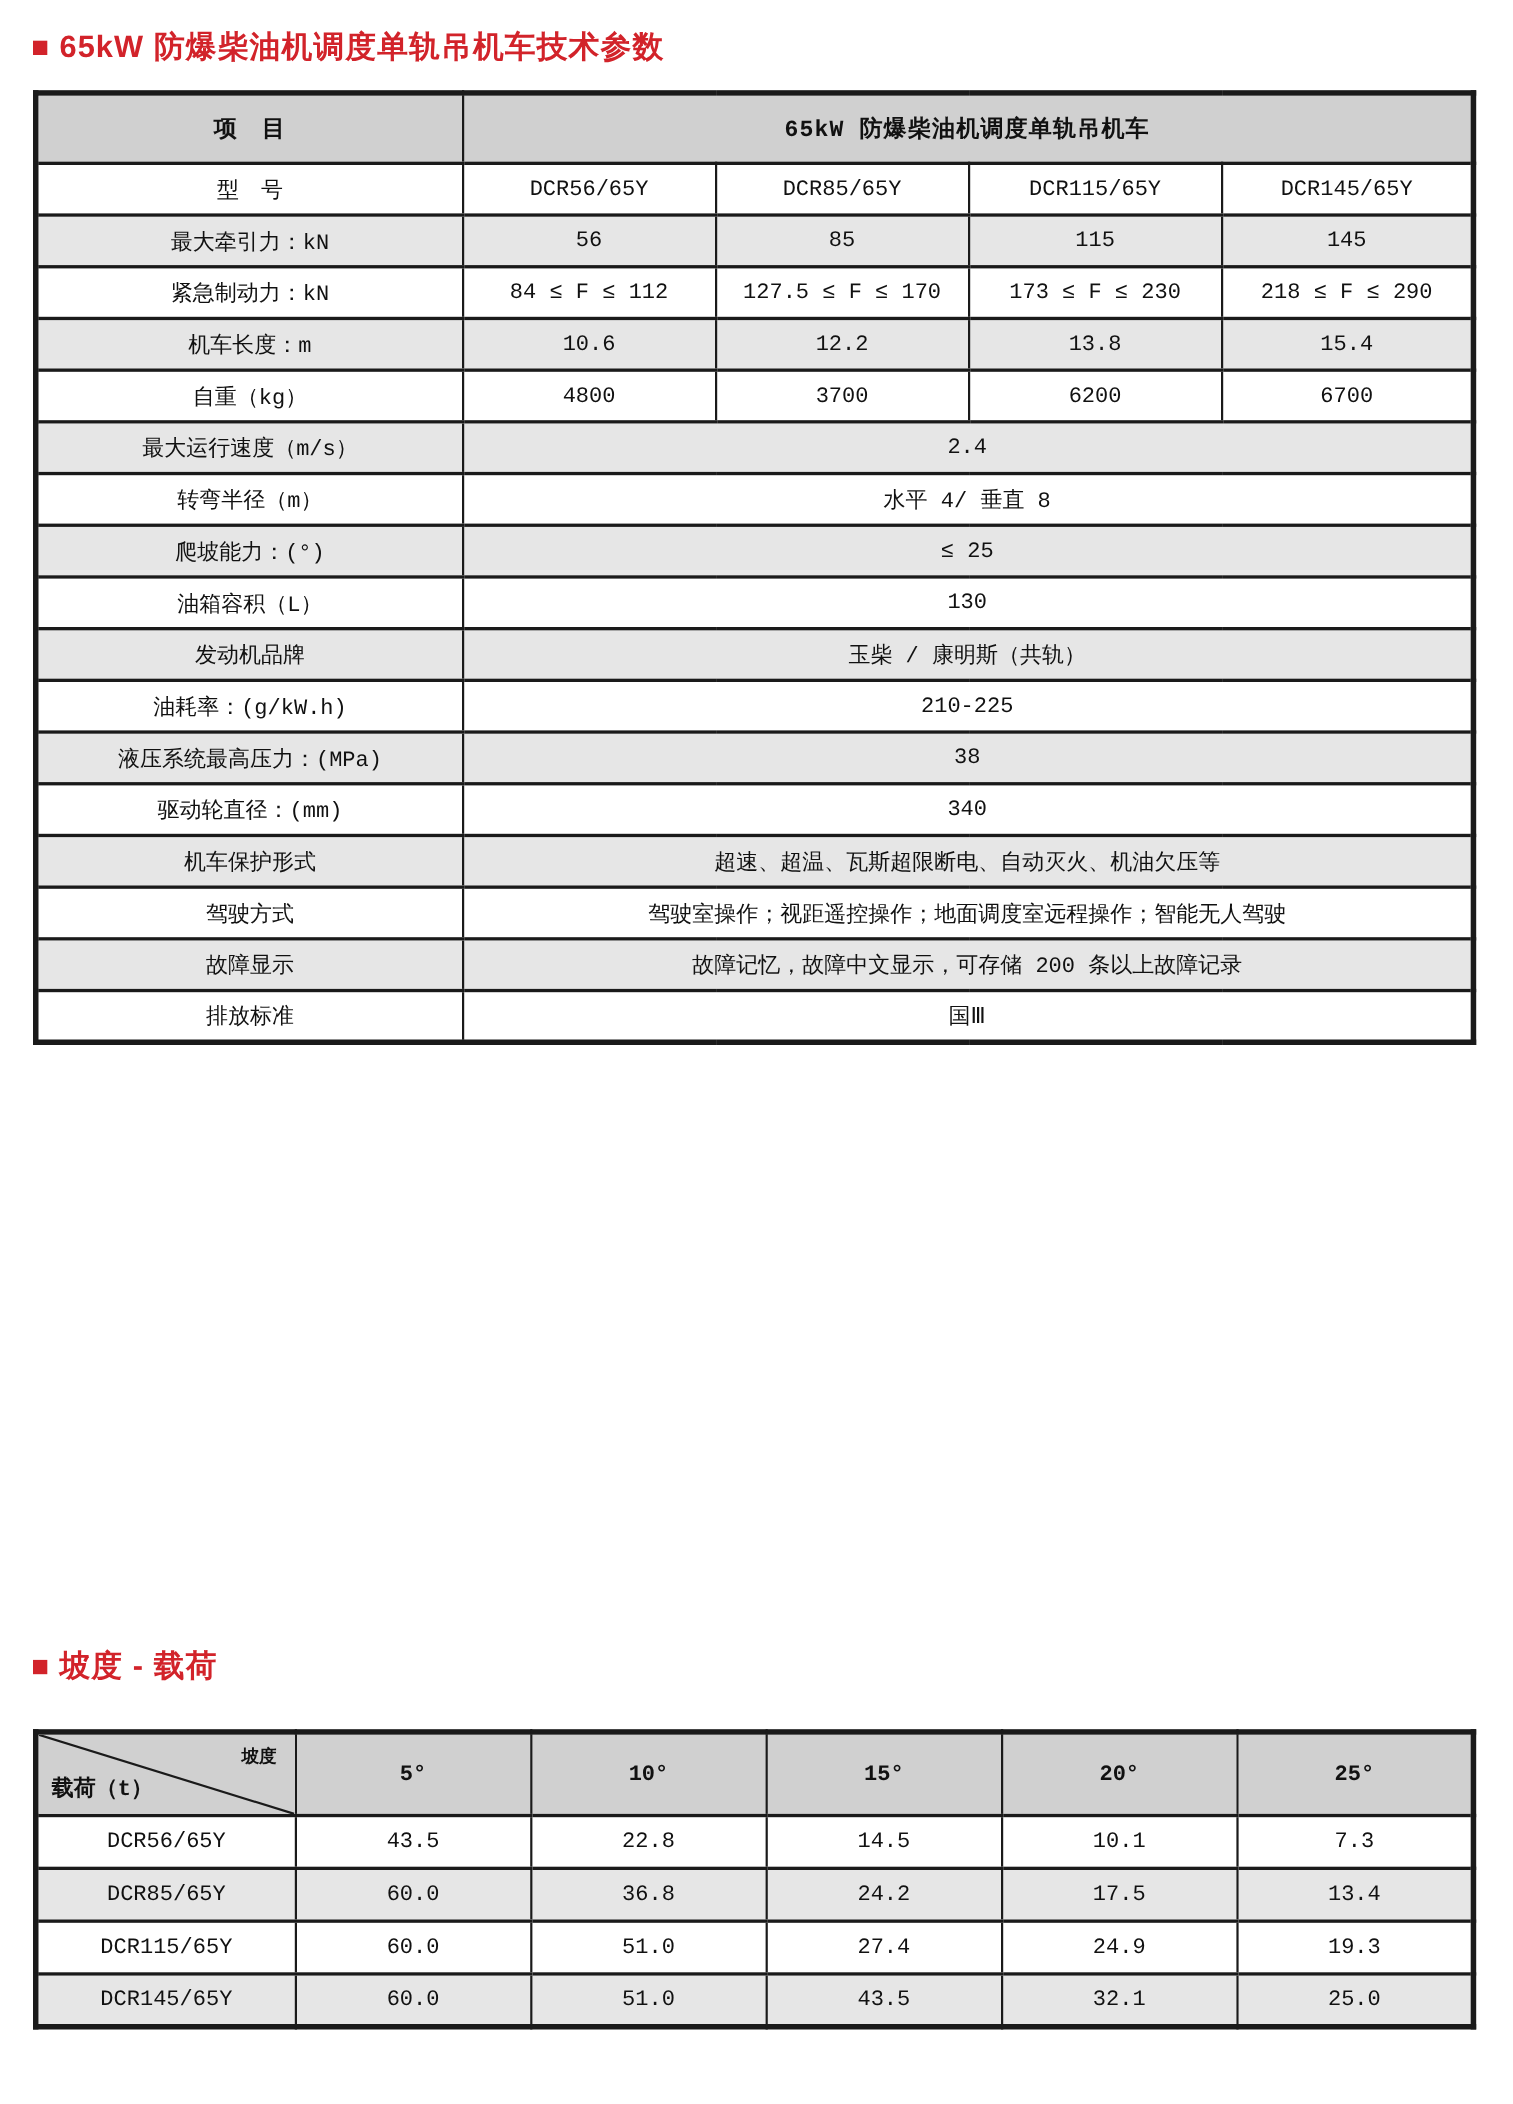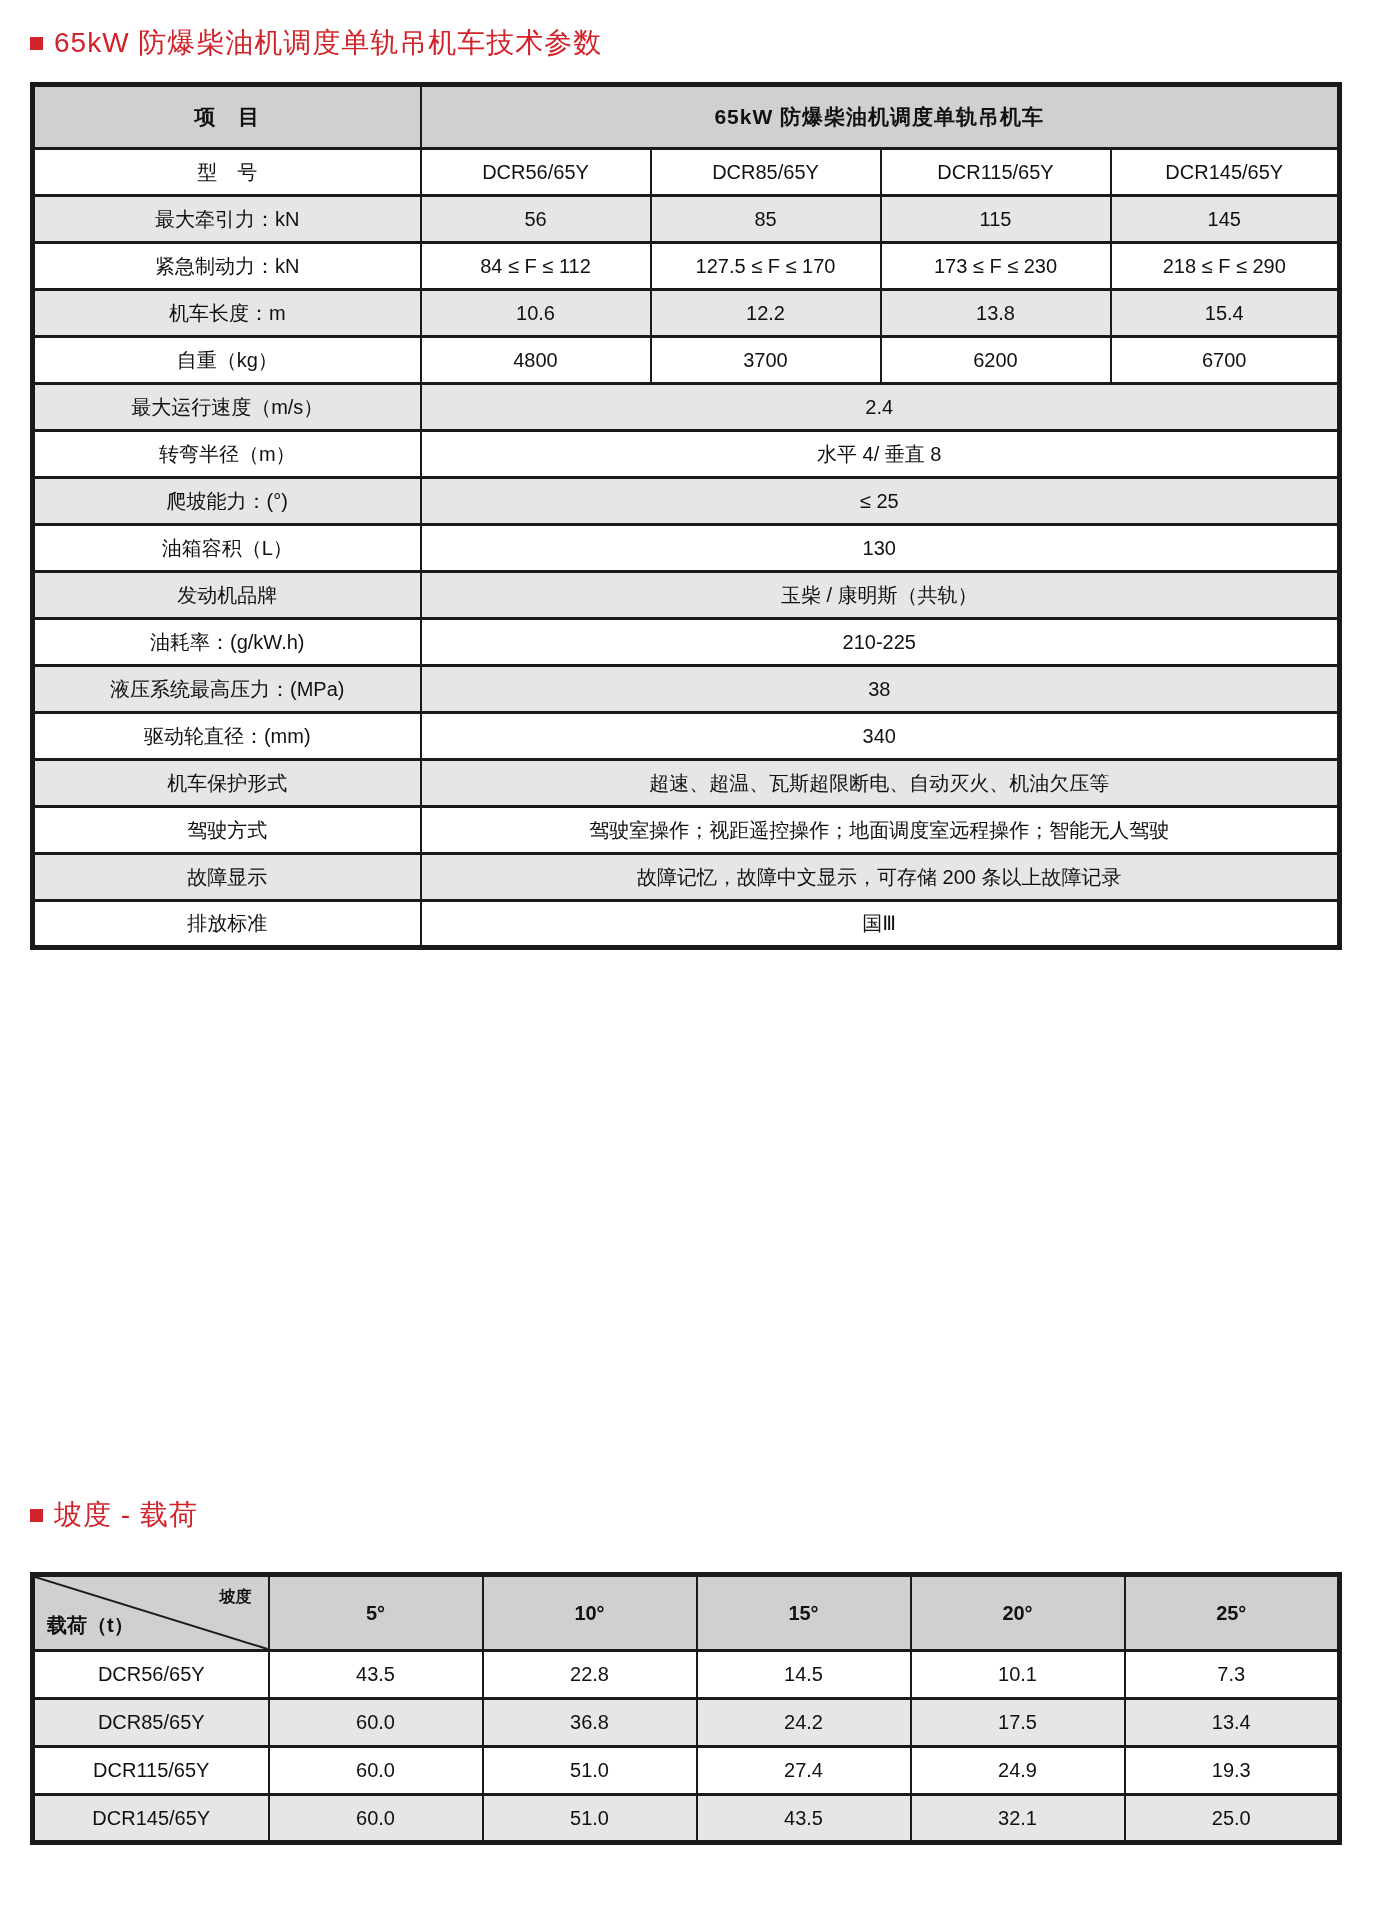--- a/index.html
+++ b/index.html
@@ -6,34 +6,35 @@
   html,body { background:#ffffff; }
   body {
     position:relative;
     width:1375px; height:1913px;
     font-family:"Liberation Sans", sans-serif;
     color:#111;
   }
   .section-title {
     position:absolute; left:30px;
     display:flex; align-items:center; gap:11px;
-    color:#d2232a; font-weight:normal; font-size:28px;
+    color:#d2232a; font-weight:bold; font-size:28px;
     letter-spacing:1px;
     white-space:nowrap;
   }
   .bullet { width:13px; height:13px; background:#d2232a; flex:none; }
   #title1 { top:24px; }
   #title2 { top:1496px; }
 
   table {
     position:absolute; left:30px;
     width:1307px;
     border-collapse:collapse; table-layout:fixed;
     background:#fff;
     border:5px solid #1a1a1a;
+    font-family:Liberation Mono, monospace;
   }
   #spec-table { top:82px; }
   #load-table { top:1572px; }
 
   td {
     border:2px solid #1a1a1a;
     border-top-width:3px; border-bottom-width:3px;
     text-align:center; vertical-align:middle;
     font-size:20px; color:#111;
     padding:2px 8px;

